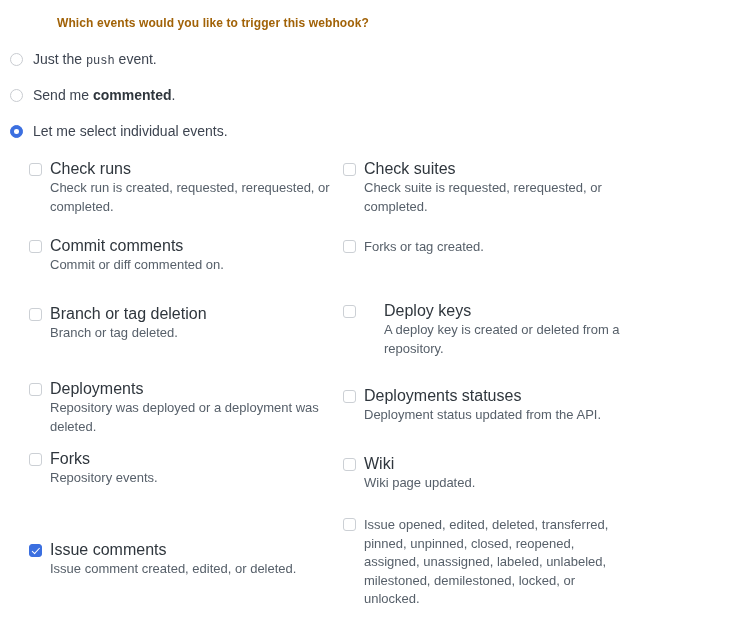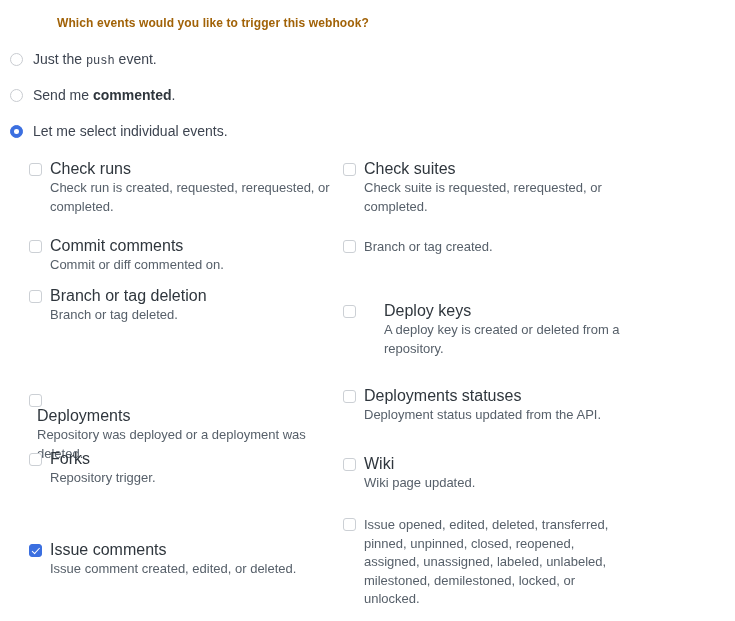--- a/index.html
+++ b/index.html
@@ -177,39 +177,39 @@
           <div class="event-desc">Check run is created, requested, rerequested, or completed.</div>
         </div>
       </div>
       <div class="event-item" style="top: 77px;">
         <span class="cb"></span>
         <div class="event-text">
           <div class="event-title">Commit comments</div>
           <div class="event-desc">Commit or diff commented on.</div>
         </div>
       </div>
-      <div class="event-item" style="top: 127px; justify-content: flex-end;">
+      <div class="event-item" style="top: 145px; justify-content: flex-end;">
         <span class="cb"></span>
         <div class="event-text">
           <div class="event-title">Branch or tag deletion</div>
           <div class="event-desc">Branch or tag deleted.</div>
         </div>
       </div>
-      <div class="event-item" style="top: 231px; flex-direction: column;">
+      <div class="event-item" style="top: 220px;">
         <span class="cb"></span>
         <div class="event-text">
           <div class="event-title">Deployments</div>
           <div class="event-desc">Repository was deployed or a deployment was deleted.</div>
         </div>
       </div>
       <div class="event-item" style="top: 290px;">
         <span class="cb"></span>
         <div class="event-text">
           <div class="event-title">Forks</div>
-          <div class="event-desc">Repository trigger.</div>
+          <div class="event-desc">Repository events.</div>
         </div>
       </div>
       <div class="event-item" style="top: 381px;">
         <span class="cb checked"></span>
         <div class="event-text">
           <div class="event-title">Issue comments</div>
           <div class="event-desc">Issue comment created, edited, or deleted.</div>
         </div>
       </div>
     </div>
@@ -217,21 +217,21 @@
       <div class="event-item" style="top: 0px; justify-content: center;">
         <span class="cb"></span>
         <div class="event-text">
           <div class="event-title">Check suites</div>
           <div class="event-desc">Check suite is requested, rerequested, or completed.</div>
         </div>
       </div>
       <div class="event-item" style="top: 77px;">
         <span class="cb"></span>
         <div class="event-text">
-          <div class="event-desc">Branch or tag created.</div>
+          <div class="event-desc">Forks or tag created.</div>
         </div>
       </div>
       <div class="event-item" style="top: 142px; gap: 20px;">
         <span class="cb"></span>
         <div class="event-text">
           <div class="event-title">Deploy keys</div>
           <div class="event-desc">A deploy key is created or deleted from a repository.</div>
         </div>
       </div>
       <div class="event-item" style="top: 227px;">

